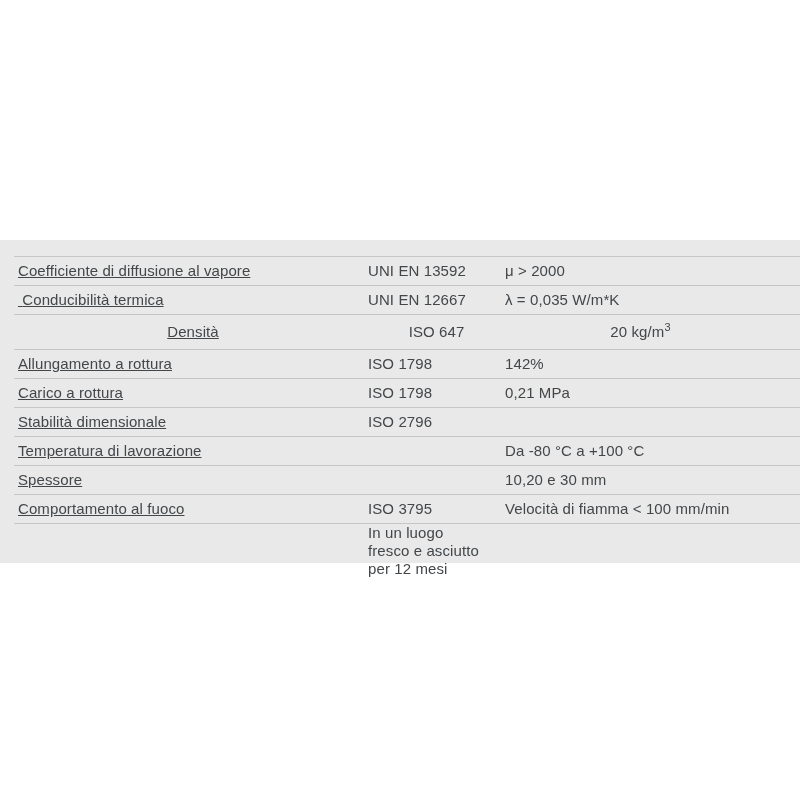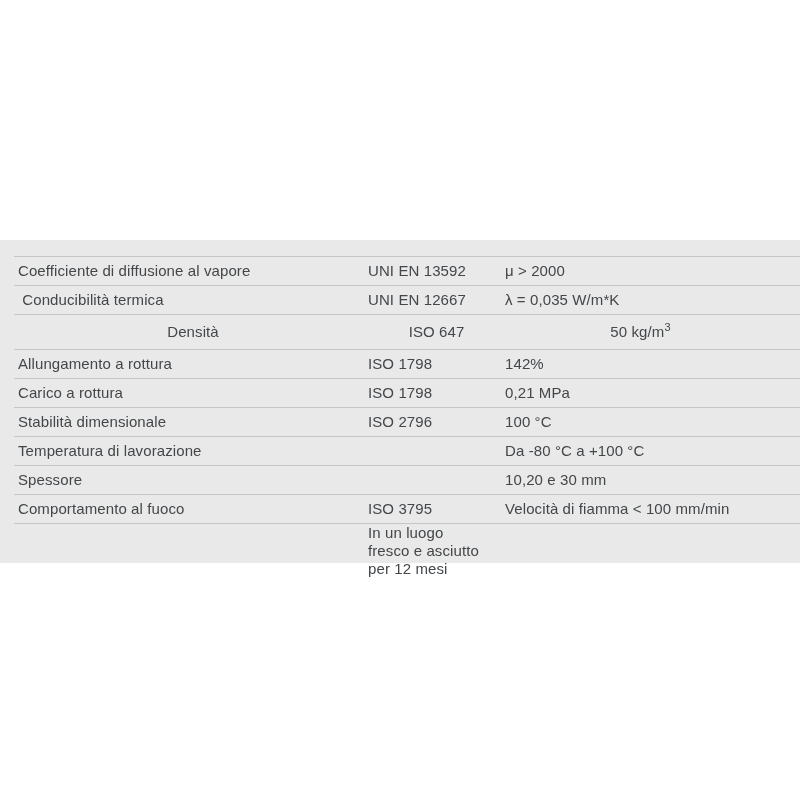--- a/index.html
+++ b/index.html
@@ -41,21 +41,21 @@
     margin-left: 14px;
     padding-left: 4px;
     border-top: 1px solid var(--divider);
   }
   .row.tall { min-height: 35px; text-align: center; }
   .cell {
     font-size: 15px;
     line-height: 1.2;
     letter-spacing: 0.1px;
   }
-  .c1 { white-space: pre-wrap; }
+  .c1 { white-space: pre-wrap; text-decoration: underline; }
   .c3 { padding-right: 24px; }
   sup {
     font-size: 11px;
     line-height: 0;
     vertical-align: super;
   }
 </style>
 </head>
 <body>
 
@@ -70,39 +70,38 @@
 
     <div class="row">
       <div class="cell c1"> Conducibilità termica</div>
       <div class="cell c2">UNI EN 12667</div>
       <div class="cell c3"><span>λ = 0,035 W/m*K</span><sup></sup></div>
     </div>
 
     <div class="row tall">
       <div class="cell c1">Densità</div>
       <div class="cell c2">ISO 647</div>
-      <div class="cell c3"><span>50 kg/m</span><sup>3</sup></div>
+      <div class="cell c3"><span>20 kg/m</span><sup>3</sup></div>
     </div>
 
     <div class="row">
       <div class="cell c1">Allungamento a rottura</div>
       <div class="cell c2">ISO 1798</div>
       <div class="cell c3"><span>142%</span><sup></sup></div>
     </div>
 
     <div class="row">
       <div class="cell c1">Carico a rottura</div>
       <div class="cell c2">ISO 1798</div>
       <div class="cell c3"><span>0,21 MPa</span><sup></sup></div>
     </div>
 
     <div class="row">
       <div class="cell c1">Stabilità dimensionale</div>
       <div class="cell c2">ISO 2796</div>
-      <div class="cell c3"><span>100 °C</span><sup></sup></div>
     </div>
 
     <div class="row">
       <div class="cell c1">Temperatura di lavorazione</div>
       <div class="cell c2"></div>
       <div class="cell c3"><span>Da -80 °C a +100 °C</span><sup></sup></div>
     </div>
 
     <div class="row">
       <div class="cell c1">Spessore</div>

